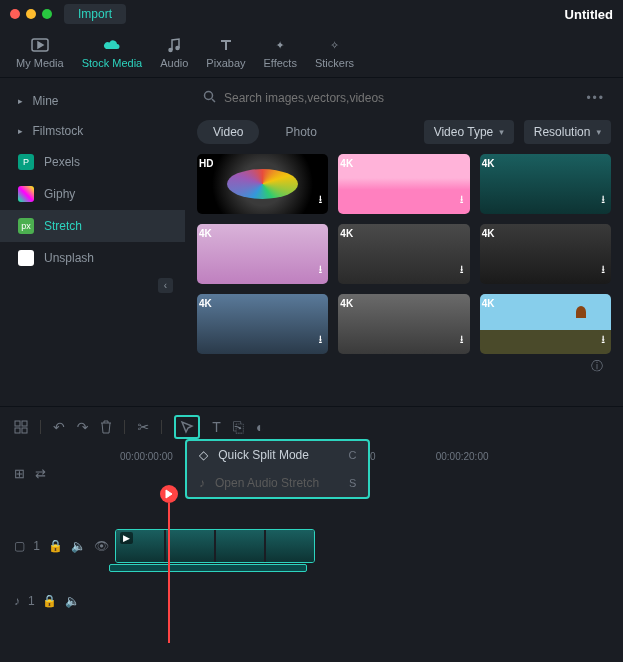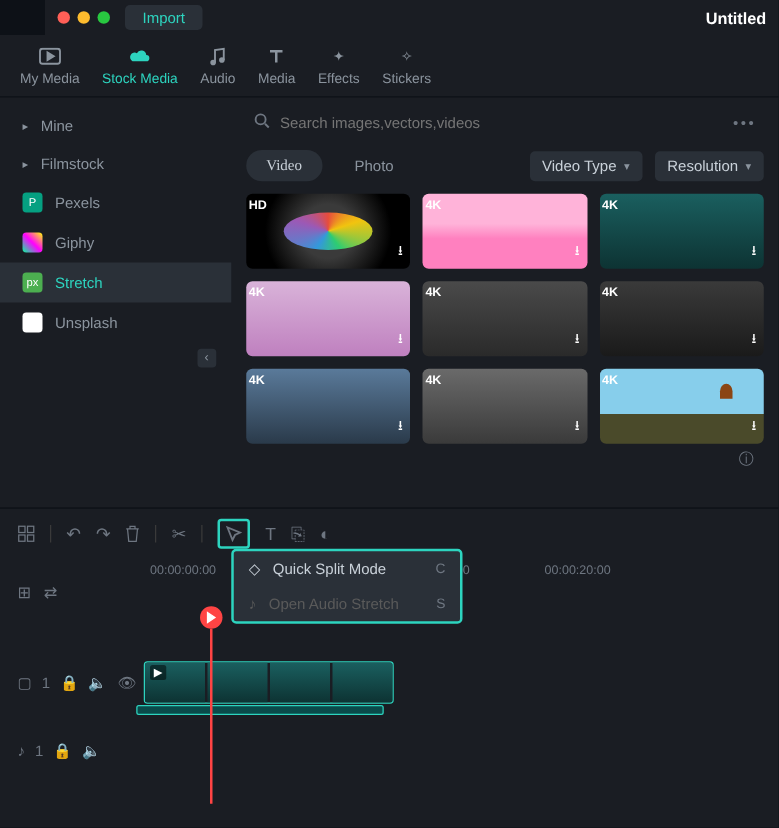--- a/index.html
+++ b/index.html
@@ -1,18 +1,18 @@
 <!DOCTYPE html>
 <html><head>
 <meta charset="utf-8">
 <style>
 * { box-sizing: border-box; margin: 0; padding: 0; font-family: -apple-system, Arial, sans-serif; }
 body { background: #0d1117; color: #c9d1d9; width: 623px; height: 662px; overflow: hidden; font-size: 12px; }
 
-.titlebar { height: 28px; display: flex; align-items: center; padding: 0 10px; background: #1a1d23; margin-left: 36px; }
+.titlebar { height: 28px; display: flex; align-items: center; padding: 0 10px; background: #1a1d23; }
 .traffic { display: flex; gap: 6px; }
 .dot { width: 10px; height: 10px; border-radius: 50%; }
 .dot.r { background: #ff5f57; } .dot.y { background: #febc2e; } .dot.g { background: #28c840; }
 .import-btn { margin-left: 12px; background: #2a3038; color: #2dd4bf; padding: 3px 14px; border-radius: 4px; font-size: 12px; }
 .title { margin-left: auto; color: #fff; font-weight: 600; font-size: 13px; }
 
 .main { display: flex; height: 378px; }
 .left { flex: 1; display: flex; flex-direction: column; background: #1a1d23; }
 .right { width: 55px; background: #1a1d23; border-left: 1px solid #0d1117; display: flex; flex-direction: column; }
 
@@ -29,21 +29,21 @@
 .chev { font-size: 9px; }
 .collapse { text-align: right; padding: 4px 12px; }
 .collapse-btn { background: #2a3038; padding: 2px 6px; border-radius: 3px; color: #8b949e; display: inline-block; font-size: 10px; }
 
 .browser { flex: 1; padding: 8px 12px; }
 .search { display: flex; align-items: center; gap: 8px; color: #6e7681; padding: 4px 6px; }
 .search input { background: transparent; border: none; color: #14b8a6; outline: none; flex: 1; font-size: 12px; }
 .dots { margin-left: auto; letter-spacing: 2px; }
 .filters { display: flex; gap: 10px; align-items: center; margin: 10px 0; }
 .pill { padding: 5px 16px; border-radius: 14px; color: #8b949e; font-size: 12px; cursor: pointer; }
-.pill.active { background: #2a3038; color: #c9d1d9; font-family: Liberation Serif, serif; }
+.pill.active { background: #2a3038; color: #c9d1d9; }
 .dd { background: #2a3038; padding: 5px 10px; border-radius: 4px; color: #c9d1d9; font-size: 12px; display: flex; align-items: center; gap: 6px; cursor: pointer; }
 .dd-chev { font-size: 9px; color: #8b949e; }
 
 .grid { display: grid; grid-template-columns: repeat(3, 1fr); gap: 10px; }
 .thumb { position: relative; height: 60px; border-radius: 5px; background: #23272e; overflow: hidden; }
 .thumb .badge { position: absolute; top: 4px; left: 2px; color: #fff; font-size: 10px; font-weight: 600; }
 .thumb .dl { position: absolute; bottom: 4px; right: 6px; color: #fff; font-size: 11px; }
 .t1 { background: radial-gradient(circle at 50% 50%, #3a3a3a 30%, #000 70%); }
 .t1::after { content: ''; position: absolute; inset: 15px 30px; background: conic-gradient(#e74c3c, #f1c40f, #2ecc71, #3498db, #9b59b6, #e74c3c); border-radius: 50%; }
 .t2 { background: linear-gradient(#ffb3d9 40%, #ff80bf 60%); }
@@ -129,21 +129,21 @@
             </svg>
           </span>
           <span>Audio</span>
         </div>
       <div class="tab">
           <span class="tab-icon">
             <svg width="14" height="14" viewBox="0 0 14 14" fill="currentColor">
               <path d="M2 2h10v2H8v8H6V4H2z"></path>
             </svg>
           </span>
-          <span>Media</span>
+          <span>Pixabay</span>
         </div>
       <div class="tab">
           <span class="tab-icon">✦</span>
           <span>Effects</span>
         </div>
       <div class="tab">
           <span class="tab-icon">✧</span>
           <span>Stickers</span>
         </div>
     </div>

